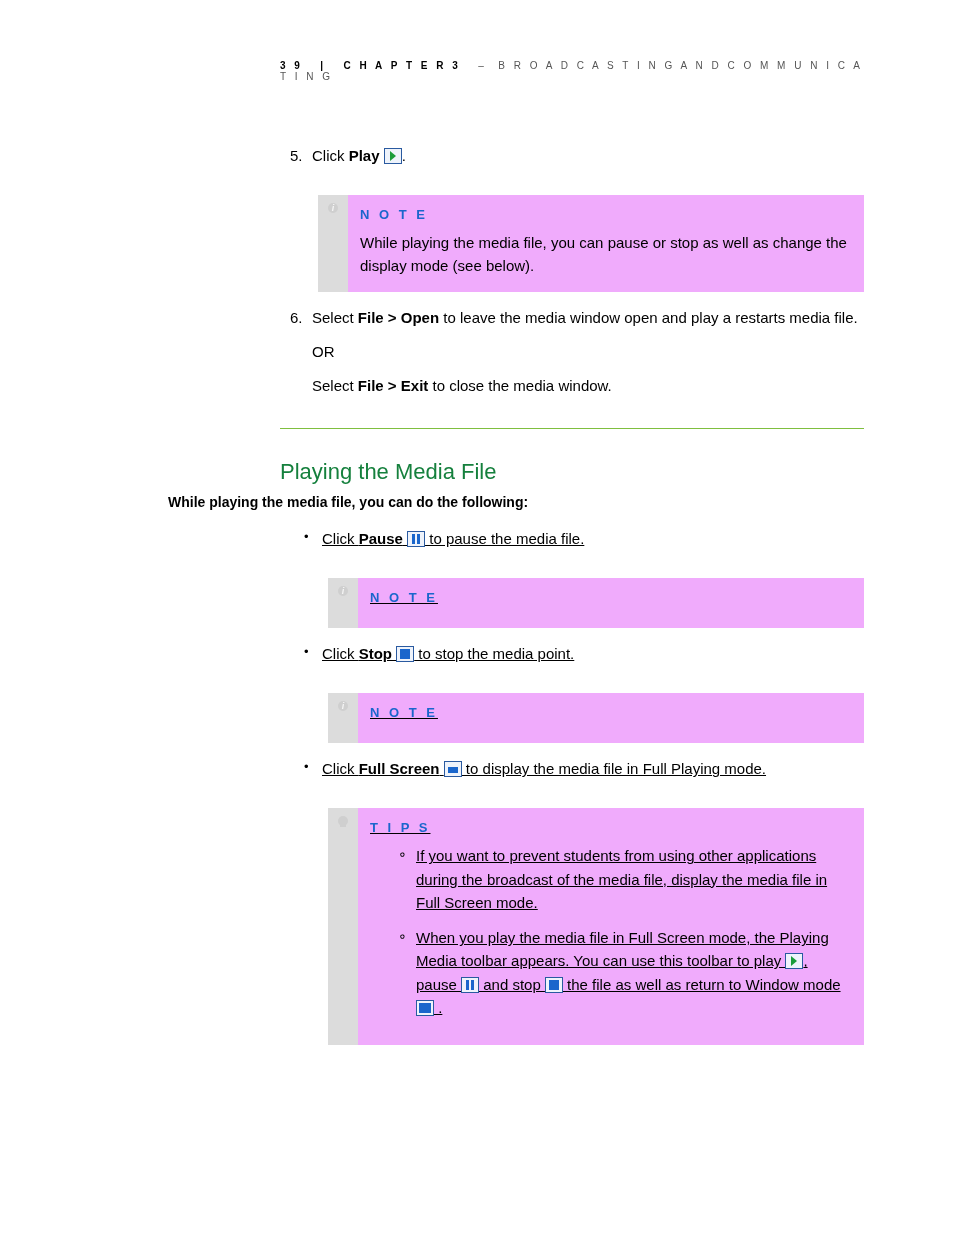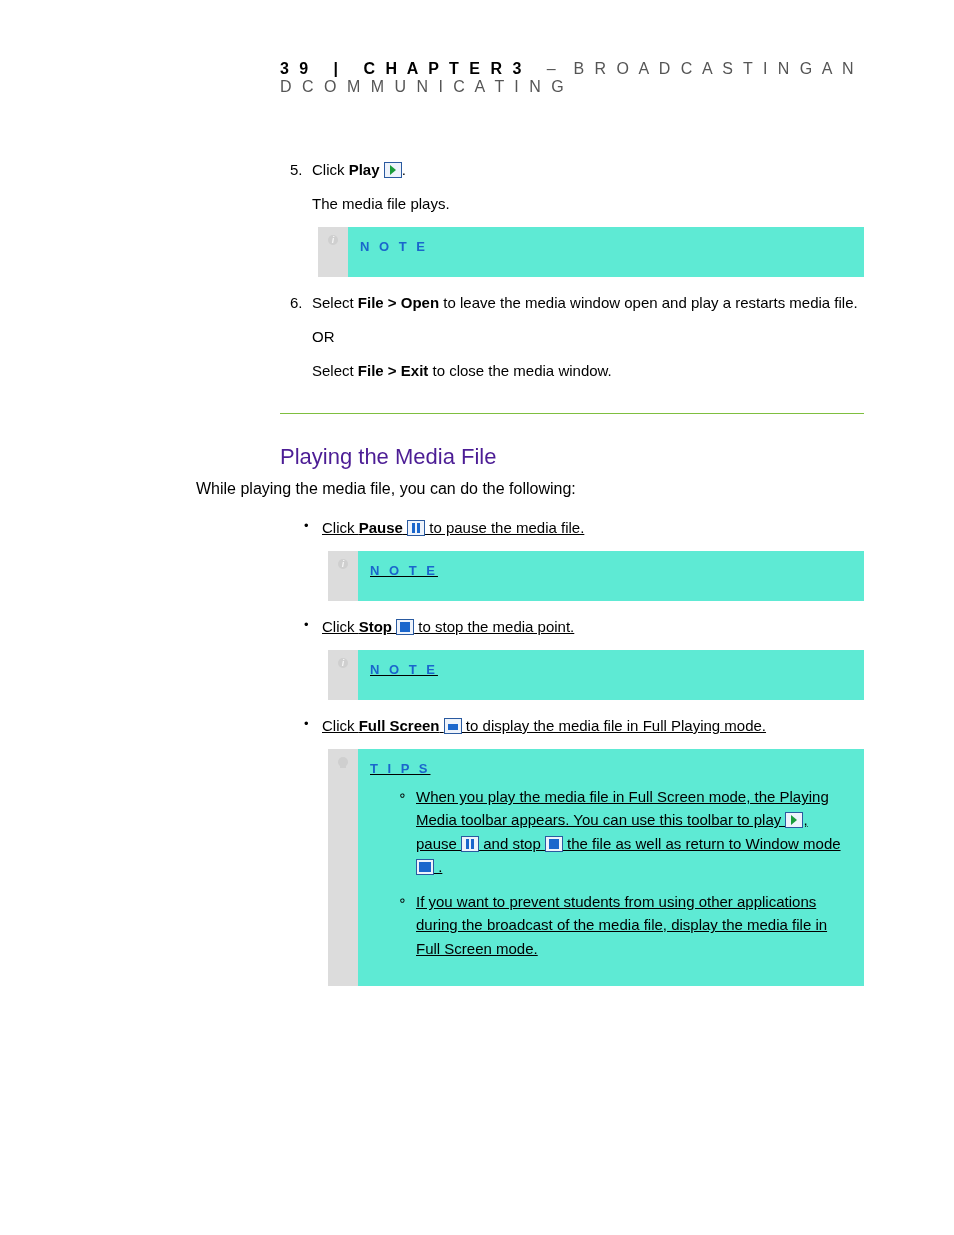--- a/index.html
+++ b/index.html
@@ -9,21 +9,21 @@
     font-family: Arial, Helvetica, sans-serif;
     color: #000;
     width: 954px;
   }
   .page {
     padding: 60px 90px 60px 90px;
     box-sizing: border-box;
     width: 954px;
   }
   .header {
-    font-size: 16px;
+    font-size: 10px;
     letter-spacing: 3px;
     color: #000;
     font-weight: bold;
     margin-bottom: 62px;
     margin-left: 190px;
   }
   .header .light {
     font-weight: normal;
     color: #555;
   }
@@ -45,22 +45,22 @@
   ol.numbered > li .num {
     position: absolute;
     left: 0;
     top: 0;
   }
   .para {
     margin-top: 10px;
     line-height: 1.6;
   }
   .callout {
-    background: #5eead4;
-    margin: 11px 0 14px 6px;
+    background: #f0abfc;
+    margin: 27px 0 14px 6px;
     display: flex;
     align-items: stretch;
   }
   .callout .stripe {
     width: 30px;
     background: #dcdcdc;
     display: flex;
     justify-content: center;
     padding-top: 8px;
     flex-shrink: 0;
@@ -95,29 +95,30 @@
     top: 0;
     color: #000;
     font-size: 14px;
   }
   hr.section-rule {
     border: none;
     border-top: 1px solid #7fbf3f;
     margin: 30px 0 30px 190px;
   }
   h2.section {
-    color: #4c1d95;
+    color: #15803d;
     font-weight: normal;
     font-size: 22px;
     margin: 0 0 6px 190px;
   }
   p.intro {
-    margin: 0 0 14px 106px;
-    font-size: 16px;
+    margin: 0 0 14px 78px;
+    font-size: 14px;
     line-height: 1.6;
+    font-weight: bold;
   }
   ul.bullets {
     list-style: none;
     padding: 0;
     margin: 0 0 0 214px;
   }
   ul.bullets > li {
     position: relative;
     padding-left: 18px;
     margin-bottom: 14px;
@@ -223,93 +224,93 @@
     <span class="light">B R O A D C A S T I N G  A N D  C O M M U N I C A T I N G</span>
   </div>
 
   <div class="content">
 
     <ol class="numbered">
       <li>
         <span class="num">5.</span>
         <span>Click </span><b>Play</b>
         <span class="icon play"></span><span>.</span>
-        <div class="para">The media file plays.</div>
+
+        <div class="callout">
+          <div class="stripe">
+              <div class="i-info"></div>
+            </div>
+          <div class="body">
+            <div class="label">N O T E</div>
+            <div>While playing the media file, you can pause or stop as well as change the display mode (see below).</div>
+          </div>
+        </div>
+      </li>
+
+      <li>
+        <span class="num">6.</span>
+        <span>Select </span><b>File &gt; Open</b><span> to leave the media window open and play a restarts media file.</span>
+        <div class="para">OR</div>
+        <div class="para">
+          <span>Select </span><b>File &gt; Exit</b><span> to close the media window.</span>
+        </div>
+      </li>
+    </ol>
+
+    <hr class="section-rule">
+
+    <h2 class="section">Playing the Media File</h2>
+    <p class="intro">While playing the media file, you can do the following:</p>
+
+    <ul class="bullets">
+
+      <li>
+        <span>Click </span><b>Pause</b>
+        <span class="icon pause"></span><span> to pause the media file.</span>
 
         <div class="callout">
           <div class="stripe">
               <div class="i-info"></div>
             </div>
           <div class="body">
             <div class="label">N O T E</div>
           </div>
         </div>
       </li>
 
       <li>
-        <span class="num">6.</span>
-        <span>Select </span><b>File &gt; Open</b><span> to leave the media window open and play a restarts media file.</span>
-        <div class="para">OR</div>
-        <div class="para">
-          <span>Select </span><b>File &gt; Exit</b><span> to close the media window.</span>
-        </div>
-      </li>
-    </ol>
-
-    <hr class="section-rule">
-
-    <h2 class="section">Playing the Media File</h2>
-    <p class="intro">While playing the media file, you can do the following:</p>
-
-    <ul class="bullets">
-
-      <li>
-        <span>Click </span><b>Pause</b>
-        <span class="icon pause"></span><span> to pause the media file.</span>
+        <span>Click </span><b>Stop</b>
+        <span class="icon stop"></span><span> to stop the media point.</span>
 
         <div class="callout">
           <div class="stripe">
               <div class="i-info"></div>
             </div>
           <div class="body">
             <div class="label">N O T E</div>
           </div>
         </div>
       </li>
 
-      <li>
-        <span>Click </span><b>Stop</b>
-        <span class="icon stop"></span><span> to stop the media point.</span>
-
-        <div class="callout">
-          <div class="stripe">
-              <div class="i-info"></div>
-            </div>
-          <div class="body">
-            <div class="label">N O T E</div>
-          </div>
-        </div>
-      </li>
-
 
       <li>
         <span>Click </span><b>Full Screen</b>
         <span class="icon fullscreen"></span><span> to display the media file in Full Playing mode.</span>
 
         <div class="callout">
           <div class="stripe">
               <div class="i-tip"></div>
             </div>
           <div class="body">
             <div class="label">T I P S</div>
             <ul class="tips">
+              <li>If you want to prevent students from using other applications during the broadcast of the media file, display the media file in Full Screen mode.</li>
               <li>
                 <span>When you play the media file in Full Screen mode, the Playing Media toolbar appears. You can use this toolbar to play </span><span class="icon play"></span><span>, pause </span><span class="icon pause"></span><span> and stop </span><span class="icon stop"></span><span> the file as well as return to Window mode </span><span class="icon window"></span><span> .</span>
               </li>
-              <li>If you want to prevent students from using other applications during the broadcast of the media file, display the media file in Full Screen mode.</li>
             </ul>
           </div>
         </div>
       </li>
 
     </ul>
 
   </div>
 </div>
 

